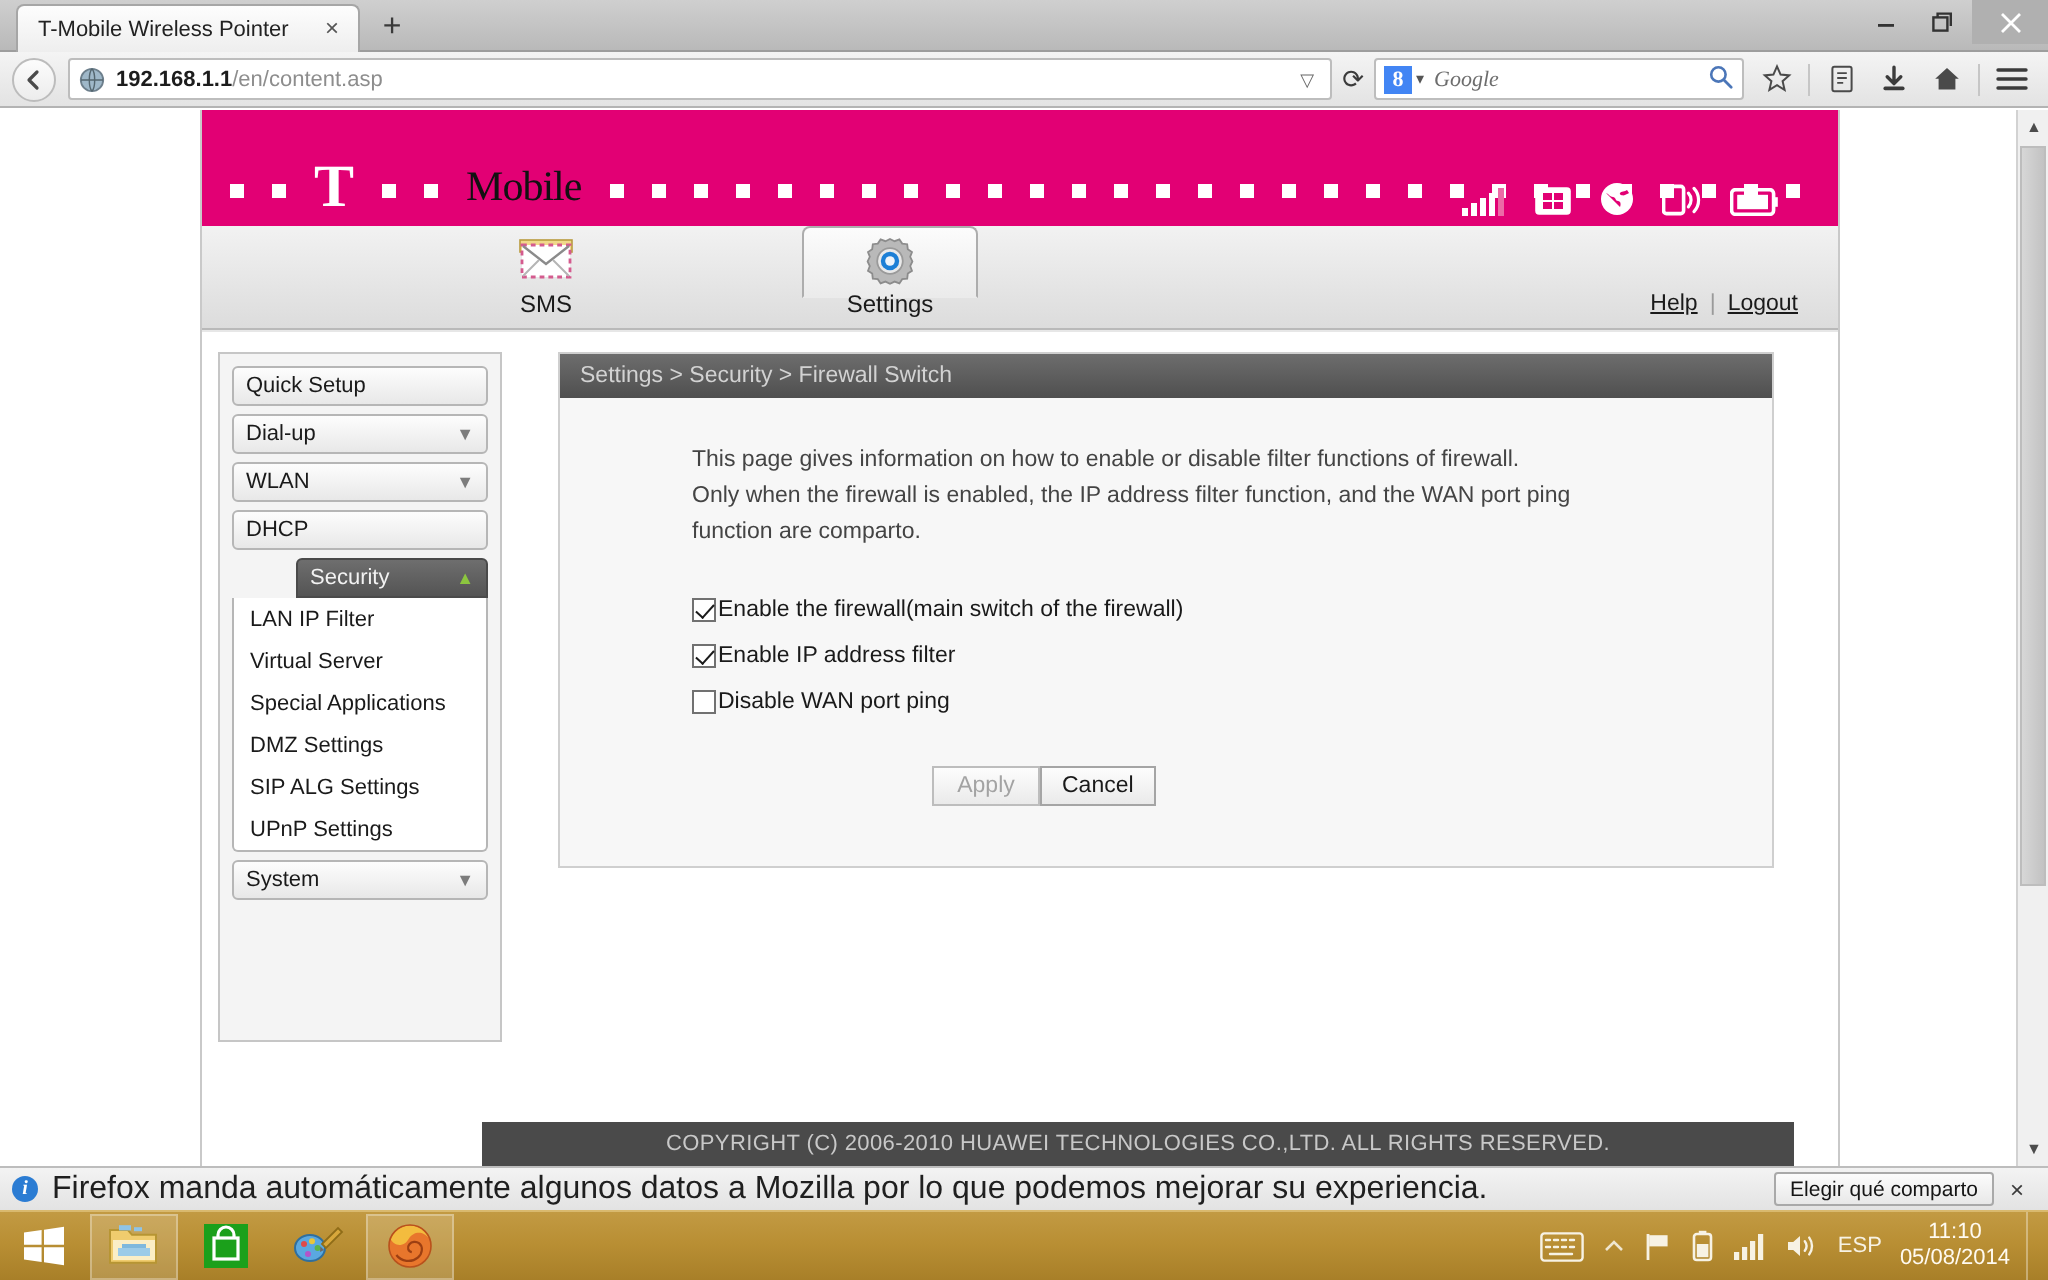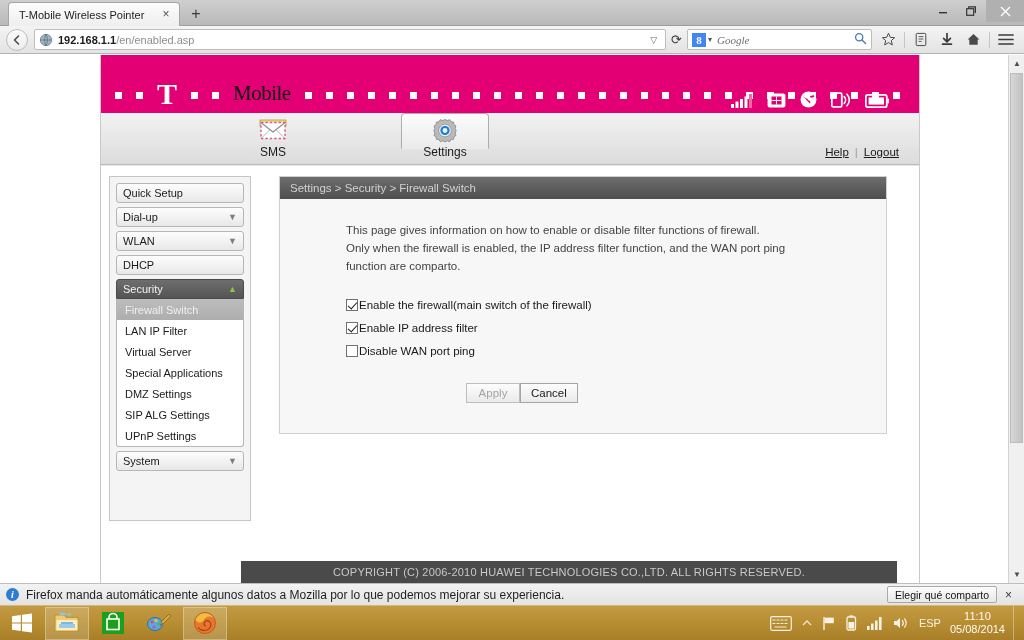--- a/index.html
+++ b/index.html
@@ -229,20 +229,21 @@
     font-size: 11px; color: #1a1a1a;
     margin-bottom: 4px;
     cursor: pointer;
   }
   .sb-group.dark {
     background: linear-gradient(to bottom,#6e6e6e,#545454);
     border-color: #4a4a4a;
     color: #f2f2f2;
     margin-bottom: 0;
     border-radius: 3px 3px 0 0;
+    margin-left: 32px;
   }
   .sb-group .chev { margin-left: auto; font-size: 9px; color: #7c7c7c; }
   .sb-group.dark .chev { color: #8cc63f; }
   .sb-sub {
     background: #ffffff;
     border: 1px solid #b6b6b6;
     border-top: none;
     border-radius: 0 0 3px 3px;
     margin-bottom: 4px;
   }
@@ -359,21 +360,21 @@
     padding: 0 6px;
   }
   .info-ico {
     width: 13px; height: 13px; border-radius: 50%;
     background: #2b7cd3; color: #fff;
     font-size: 10px; font-weight: bold; font-style: italic;
     line-height: 13px; text-align: center;
     margin-right: 7px; flex: none;
     font-family: "Liberation Serif", serif;
   }
-  .notifytext { font-size: 12px; color: #1f1f1f; flex: 1; }
+  .notifytext { font-size: 16px; color: #1f1f1f; flex: 1; }
   .notifybtn {
     height: 17px; font-size: 10.5px; color: #151515;
     background: linear-gradient(to bottom,#fcfcfc,#e8e8e8);
     border: 1px solid #a9a9a9; border-radius: 2px;
     display: flex; align-items: center; padding: 0 7px;
     margin-right: 8px; cursor: pointer;
   }
   .notifyclose { font-size: 12px; color: #3a3a3a; padding-right: 6px; cursor: pointer; }
 
   
@@ -456,21 +457,21 @@
     <div class="backbtn">
       <svg width="12" height="12" viewBox="0 0 12 12">
           <path d="M7.5 2 L3.5 6 L7.5 10" fill="none" stroke="#4a4a4a" stroke-width="1.6" stroke-linecap="round" stroke-linejoin="round"></path>
         </svg>
     </div>
     <div class="urlbox">
       <svg class="globe-ico" viewBox="0 0 14 14">
         <circle cx="7" cy="7" r="5.6" fill="#9fb8c9" stroke="#6d7f8c" stroke-width="0.9"></circle>
         <path d="M1.5 7h11 M7 1.4c1.8 2 1.8 9.2 0 11.2 M7 1.4c-1.8 2-1.8 9.2 0 11.2" fill="none" stroke="#54666f" stroke-width="0.7"></path>
       </svg>
-      <span class="urltext"><b>192.168.1.1</b><span>/en/enabled.asp</span></span>
+      <span class="urltext"><b>192.168.1.1</b><span>/en/content.asp</span></span>
       <span style="flex:1"></span>
       <span class="url-drop">▽</span>
     </div>
     <div class="reload">⟳</div>
     <div class="searchbox">
       <span class="g-ico">8</span>
       <span class="caret">▾</span>
       <span class="searchtext">Google</span>
       <span class="mag">
         <svg width="13" height="13" viewBox="0 0 13 13">
@@ -627,23 +628,20 @@
             <span class="chev">▼</span>
           </div>
           <div class="sb-group">
             <span>DHCP</span>
           </div>
           <div class="sb-group dark">
             <span>Security</span>
             <span class="chev">▲</span>
           </div>
           <div class="sb-sub">
-            <div class="sb-item sel">
-              <span>Firewall Switch</span>
-            </div>
             <div class="sb-item">
               <span>LAN IP Filter</span>
             </div>
             <div class="sb-item">
               <span>Virtual Server</span>
             </div>
             <div class="sb-item">
               <span>Special Applications</span>
             </div>
             <div class="sb-item">

